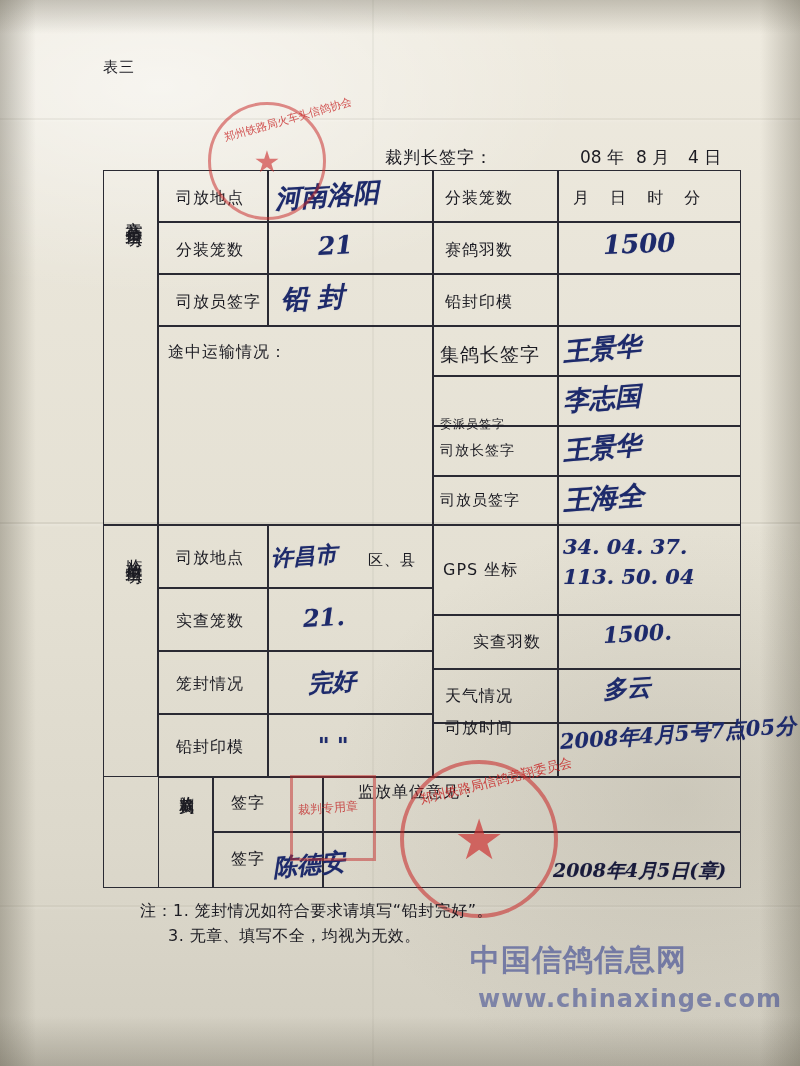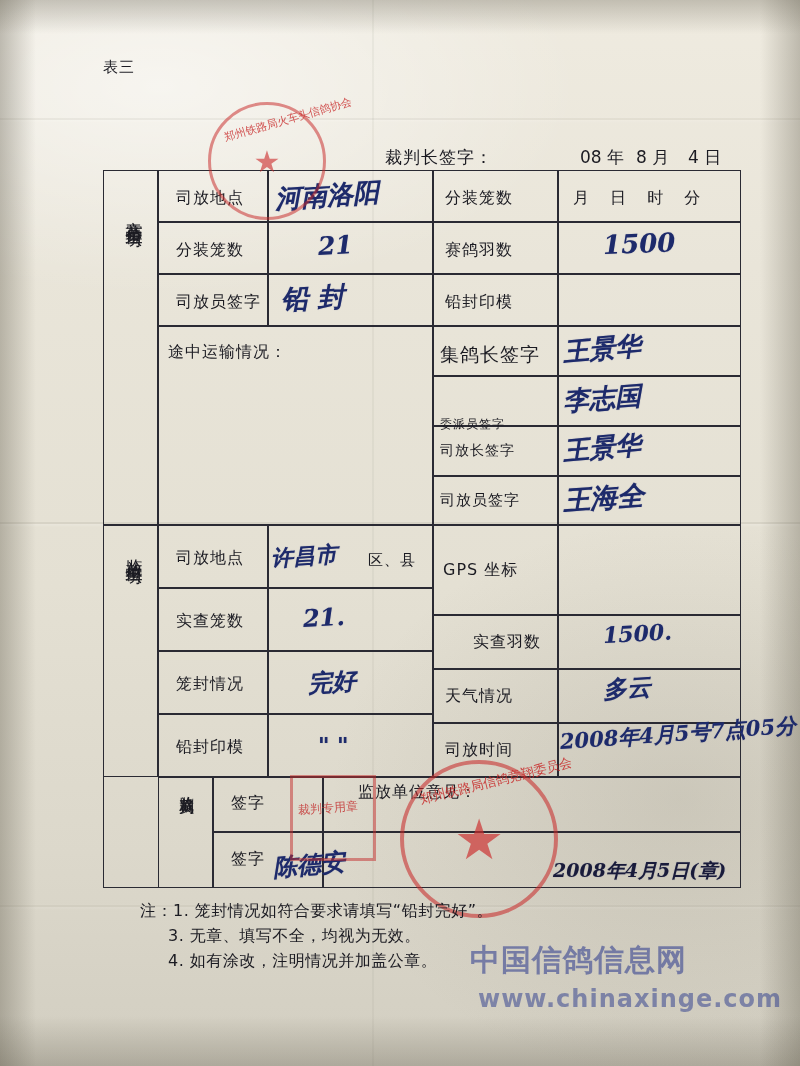--- a/index.html
+++ b/index.html
@@ -253,26 +253,28 @@
     <div class="hw" style="left:205px; top:498px; font-size:24px; transform:rotate(-4deg);">完好</div>
     <div class="hw" style="left:215px; top:562px; font-size:22px;">" "</div>
 
     <div class="cell" style="left:330px; top:355px; width:125px; height:90px;"></div>
     <div class="cell" style="left:330px; top:445px; width:125px; height:54px;"></div>
     <div class="cell" style="left:330px; top:499px; width:125px; height:54px;"></div>
     <div class="cell" style="left:330px; top:553px; width:125px; height:54px;"></div>
     <div class="lbl" style="left:340px; top:390px;">GPS 坐标</div>
     <div class="lbl" style="left:342px; top:462px;margin-left:28px;">实查羽数</div>
     <div class="lbl" style="left:342px; top:516px;">天气情况</div>
-    <div class="lbl" style="left:342px; top:570px;">司放时间</div>
+    <div class="lbl" style="left:342px; top:548px;">司放时间</div>
 
     <div class="cell" style="left:455px; top:355px; width:183px; height:90px;"></div>
     <div class="cell" style="left:455px; top:445px; width:183px; height:54px;"></div>
     <div class="cell" style="left:455px; top:499px; width:183px; height:54px;"></div>
     <div class="cell" style="left:455px; top:553px; width:183px; height:54px;"></div>
+    <div class="hw" style="left:460px; top:362px; font-size:21px; line-height:30px; white-space:pre;">34. 04. 37.
+113. 50. 04</div>
     <div class="hw" style="left:500px; top:452px; font-size:22px; transform:rotate(-3deg);">1500.</div>
     <div class="hw" style="left:500px; top:504px; font-size:24px; transform:rotate(-4deg);">多云</div>
     <div class="hw" style="left:457px; top:558px; font-size:21px; transform:rotate(-4deg);">2008年4月5号7点05分</div>
 
     <div class="cell" style="left:0; top:607px; width:0; height:0; border:none;"></div>
     <div class="cell" style="left:55px; top:607px; width:55px; height:111px;"></div>
     <div class="vlabel" style="left:72px; top:614px; font-size:15px; letter-spacing:1px;">监放裁判员</div>
 
     <div class="cell" style="left:110px; top:607px; width:110px; height:55px;"></div>
     <div class="cell" style="left:110px; top:662px; width:110px; height:56px;"></div>
@@ -295,18 +297,17 @@
     <div class="star" style="font-size:56px;">★</div>
   </div>
   <div class="t" style="left:418px; top:772px; font-size:13px; color:rgba(200,40,40,.85); transform:rotate(-14deg);">郑州铁路局信鸽竞翔委员会</div>
 
   <div class="seal-sq" style="left:290px; top:775px; width:80px; height:80px; opacity:.72;"></div>
   <div class="t" style="left:298px; top:800px; font-size:12px; color:rgba(195,45,45,.8); transform:rotate(-4deg);">裁判专用章</div>
 
   <div id="notes">
     <div style="display:inline;">注：</div><div style="display:inline;">1. 笼封情况如符合要求请填写“铅封完好”。</div>
     <div style="padding-left:28px;">3. 无章、填写不全，均视为无效。</div>
-    <div style="padding-left:28px;">4. 如有涂改，注明情况并加盖公章。</div>
   </div>
 
   <div id="wm-cn">中国信鸽信息网</div>
   <div id="wm-url">www.chinaxinge.com</div>
 </div>
 
 </body></html>

